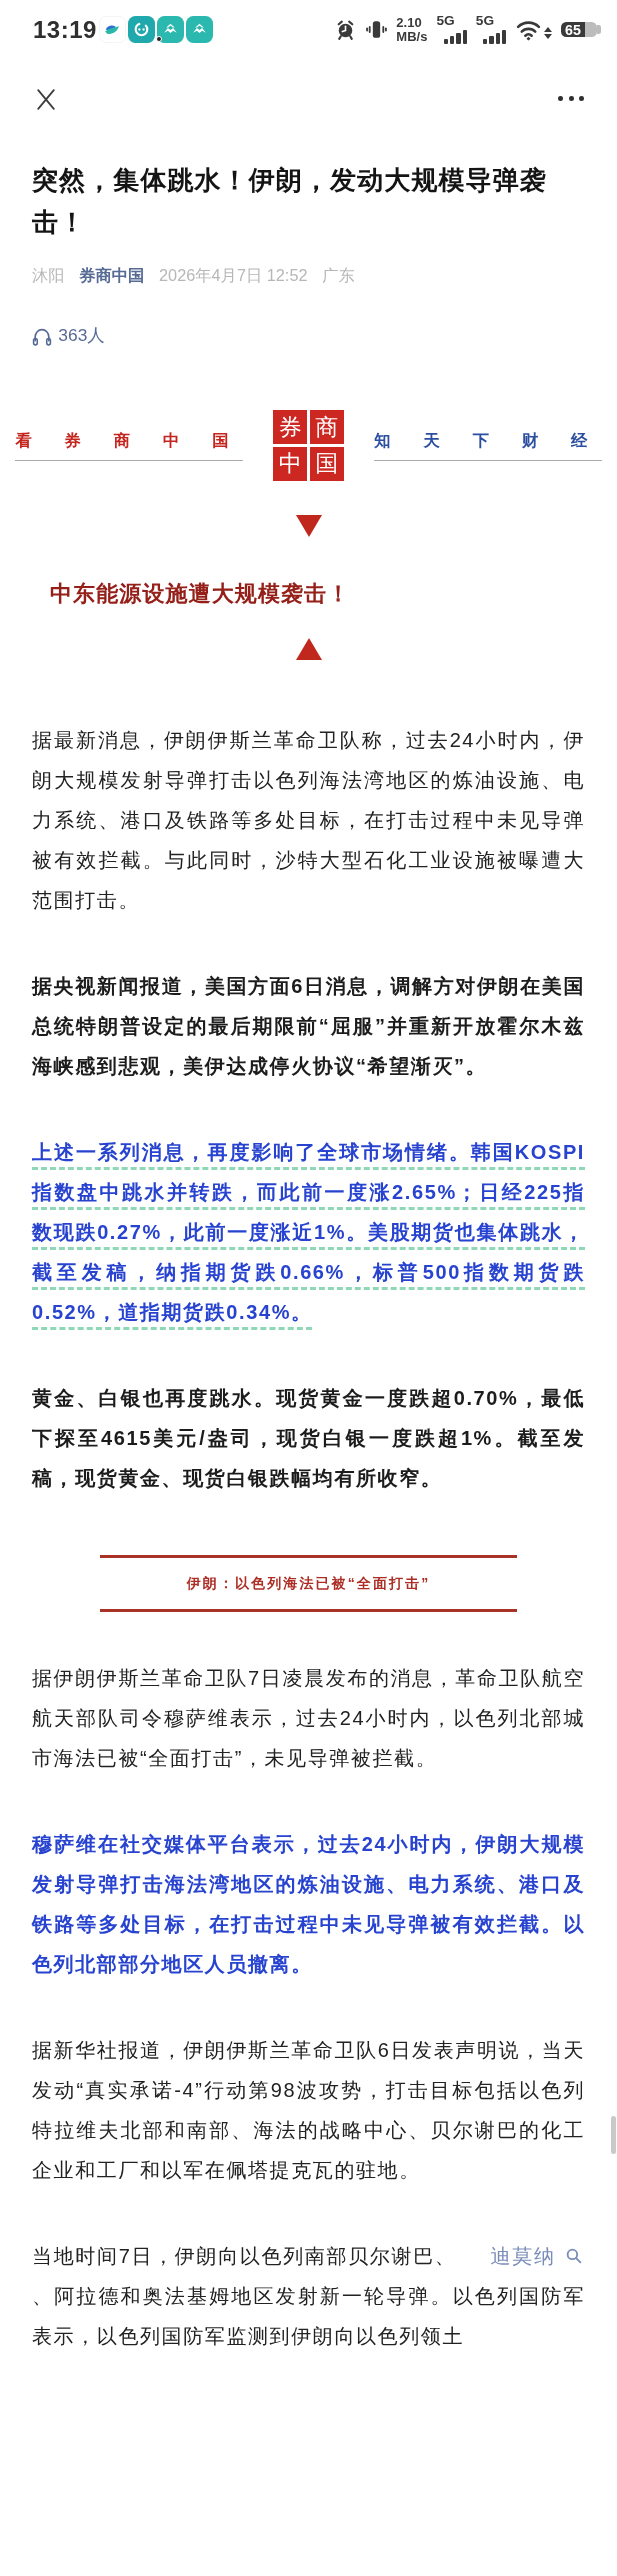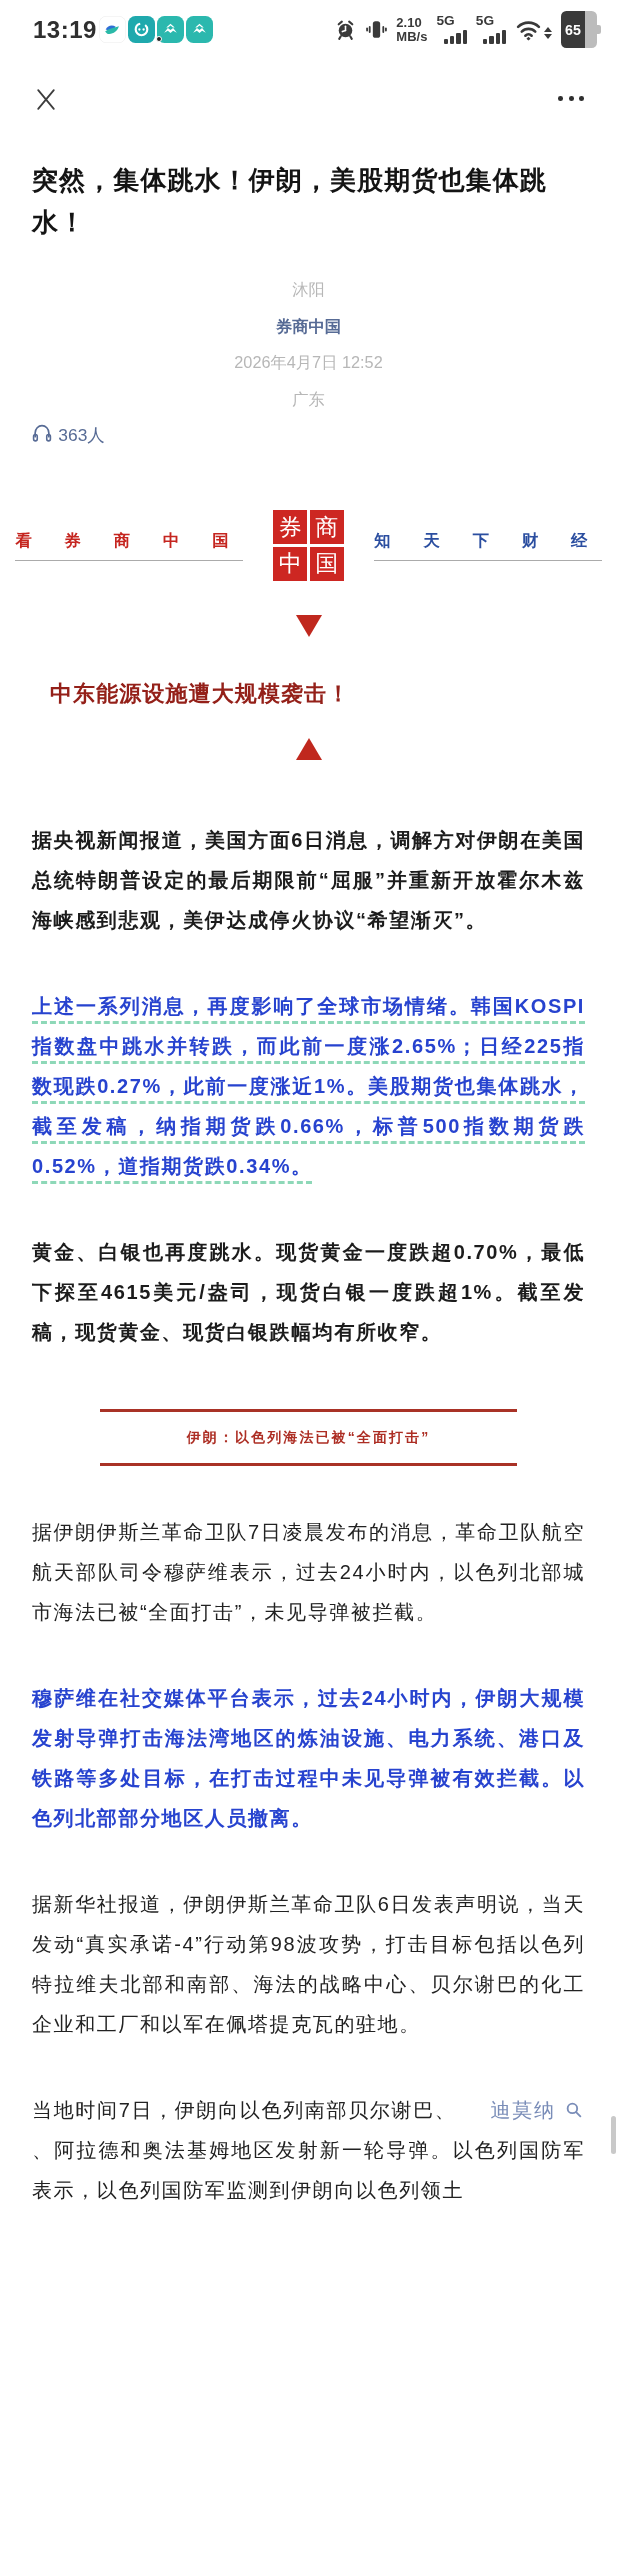--- a/index.html
+++ b/index.html
@@ -21,36 +21,36 @@
   .sig { display:flex; flex-direction:column; align-items:flex-start; }
   .sig .g { font-size:13.7px; font-weight:700; color:#3a3a3a; line-height:12.6px; }
   .bars { display:flex; align-items:flex-end; gap:2.1px; margin-left:7.4px; margin-top:2.1px; }
   .bars i { display:block; width:4.2px; background:#3a3a3a; border-radius:1.1px; }
   .wifi-wrap { display:flex; align-items:flex-end; gap:2.1px; }
   .updown { display:flex; flex-direction:column; gap:2.1px; margin-bottom:1.1px; }
   .updown b { width:0; height:0; border-left:4.2px solid transparent; border-right:4.2px solid transparent; }
   .updown .up { border-bottom:5.3px solid #3a3a3a; }
   .updown .dn { border-top:5.3px solid #3a3a3a; }
   .battery { display:flex; align-items:center; }
-  .bat-body { width:36px; height:37px; border-radius:5.3px; overflow:hidden; display:flex; }
+  .bat-body { width:36px; height:15px; border-radius:5.3px; overflow:hidden; display:flex; }
   .bat-fill { width:65%; background:#3a3a3a; color:#fff; font-size:14.2px; font-weight:700; display:flex; align-items:center; justify-content:center; }
   .bat-rest { flex:1; background:#bcbcbc; }
   .bat-nub { width:3.7px; height:8.4px; background:#bcbcbc; border-radius:0 2.1px 2.1px 0; }
 
   
   .navbar { height:79px; display:flex; align-items:center; justify-content:space-between; padding:0 33px; }
   .more-dots { display:flex; gap:5.8px; }
   .more-dots i { width:4.7px; height:4.7px; border-radius:50%; background:#2f2f2f; }
 
   
   .title { padding:0 32px; margin-top:21px; font-size:26px; line-height:42px; font-weight:700; color:#141414; letter-spacing:1.1px; }
-  .byline { display:flex; align-items:center; gap:14.7px; padding:0 32px; margin-top:36px; font-size:16.3px;flex-direction:column; }
+  .byline { display:flex; align-items:center; gap:14.7px; padding:0 32px; margin-top:22px; font-size:16.3px; }
   .byline .dim { color:#b7b7b7; }
   .byline .src { color:#576b95; font-weight:600; }
-  .listen { display:flex; align-items:flex-start; gap:6.3px; padding:0 32px; margin-top:12px; color:#576b95; font-size:17.4px; }
+  .listen { display:flex; align-items:flex-end; gap:6.3px; padding:0 32px; margin-top:36px; color:#576b95; font-size:17.4px; }
 
   
   .banner-row { display:flex; justify-content:center; align-items:center; gap:30.5px; margin-top:63px; }
   .slogan { font-size:16.3px; letter-spacing:14.2px; padding-bottom:8.4px; border-bottom:1.1px solid #ababab; white-space:nowrap; font-weight:600; }
   .slogan.red { color:#c5251f; }
   .slogan.blue { color:#2b4ea0; }
   .logo-grid { display:grid; grid-template-columns:repeat(2,34px); gap:2.6px; }
   .logo-cell { width:34px; height:34px; background:#cd2722; color:#fff; display:flex; align-items:center; justify-content:center; font-size:23px; font-family:"Liberation Serif", serif; }
   .tri { width:0; height:0; border-left:13px solid transparent; border-right:13px solid transparent; margin:0 auto; }
   .tri-down { border-top:22px solid #c0281e; margin-top:34px; }
@@ -176,21 +176,21 @@
       <line x1="10" y1="8" x2="40" y2="44" stroke="#3d3d3d" stroke-width="3.5" stroke-linecap="round"></line>
       <line x1="40" y1="8" x2="10" y2="44" stroke="#3d3d3d" stroke-width="3.5" stroke-linecap="round"></line>
     </svg>
     <span class="more-dots">
         <i></i>
         <i></i>
         <i></i>
       </span>
   </div>
 
-  <h1 class="title">突然，集体跳水！伊朗，美股期货也集体跳水！</h1>
+  <h1 class="title">突然，集体跳水！伊朗，发动大规模导弹袭击！</h1>
 
   <div class="byline">
     <span class="dim">沐阳</span>
     <span class="src">券商中国</span>
     <span class="dim">2026年4月7日 12:52</span>
     <span class="dim">广东</span>
   </div>
 
   <div class="listen">
     <svg width="20" height="20" viewBox="0 0 38 38">
@@ -211,20 +211,21 @@
         <span class="logo-cell">国</span>
       </span>
       <span class="slogan blue">知 天 下 财 经</span>
     </div>
     <div class="tri tri-down"></div>
     <div class="banner-headline">中东能源设施遭大规模袭击！</div>
     <div class="tri tri-up"></div>
   </div>
 
   <div class="article-body" id="article-body">
+      <p class="para normal">据最新消息，伊朗伊斯兰革命卫队称，过去24小时内，伊朗大规模发射导弹打击以色列海法湾地区的炼油设施、电力系统、港口及铁路等多处目标，在打击过程中未见导弹被有效拦截。与此同时，沙特大型石化工业设施被曝遭大范围打击。</p>
       <p class="para bold">据央视新闻报道，美国方面6日消息，调解方对伊朗在美国总统特朗普设定的最后期限前“屈服”并重新开放霍尔木兹海峡感到悲观，美伊达成停火协议“希望渐灭”。</p>
       <p class="para blue-dashed">上述一系列消息，再度影响了全球市场情绪。韩国KOSPI指数盘中跳水并转跌，而此前一度涨2.65%；日经225指数现跌0.27%，此前一度涨近1%。美股期货也集体跳水，截至发稿，纳指期货跌0.66%，标普500指数期货跌0.52%，道指期货跌0.34%。</p>
       <p class="para bold">黄金、白银也再度跳水。现货黄金一度跌超0.70%，最低下探至4615美元/盎司，现货白银一度跌超1%。截至发稿，现货黄金、现货白银跌幅均有所收窄。</p>
       <p class="para section-header">伊朗：以色列海法已被“全面打击”</p>
       <p class="para normal">据伊朗伊斯兰革命卫队7日凌晨发布的消息，革命卫队航空航天部队司令穆萨维表示，过去24小时内，以色列北部城市海法已被“全面打击”，未见导弹被拦截。</p>
       <p class="para blue-bold">穆萨维在社交媒体平台表示，过去24小时内，伊朗大规模发射导弹打击海法湾地区的炼油设施、电力系统、港口及铁路等多处目标，在打击过程中未见导弹被有效拦截。以色列北部部分地区人员撤离。</p>
       <p class="para normal">据新华社报道，伊朗伊斯兰革命卫队6日发表声明说，当天发动“真实承诺-4”行动第98波攻势，打击目标包括以色列特拉维夫北部和南部、海法的战略中心、贝尔谢巴的化工企业和工厂和以军在佩塔提克瓦的驻地。</p>
       <p class="para normal">当地时间7日，伊朗向以色列南部贝尔谢巴、<span class="inline-link">迪莫纳</span>
   <svg class="search-ico" width="18" height="18" viewBox="0 0 34 34">
     <circle cx="14" cy="14" r="9" fill="none" stroke="#7a8db8" stroke-width="3.5"></circle>

